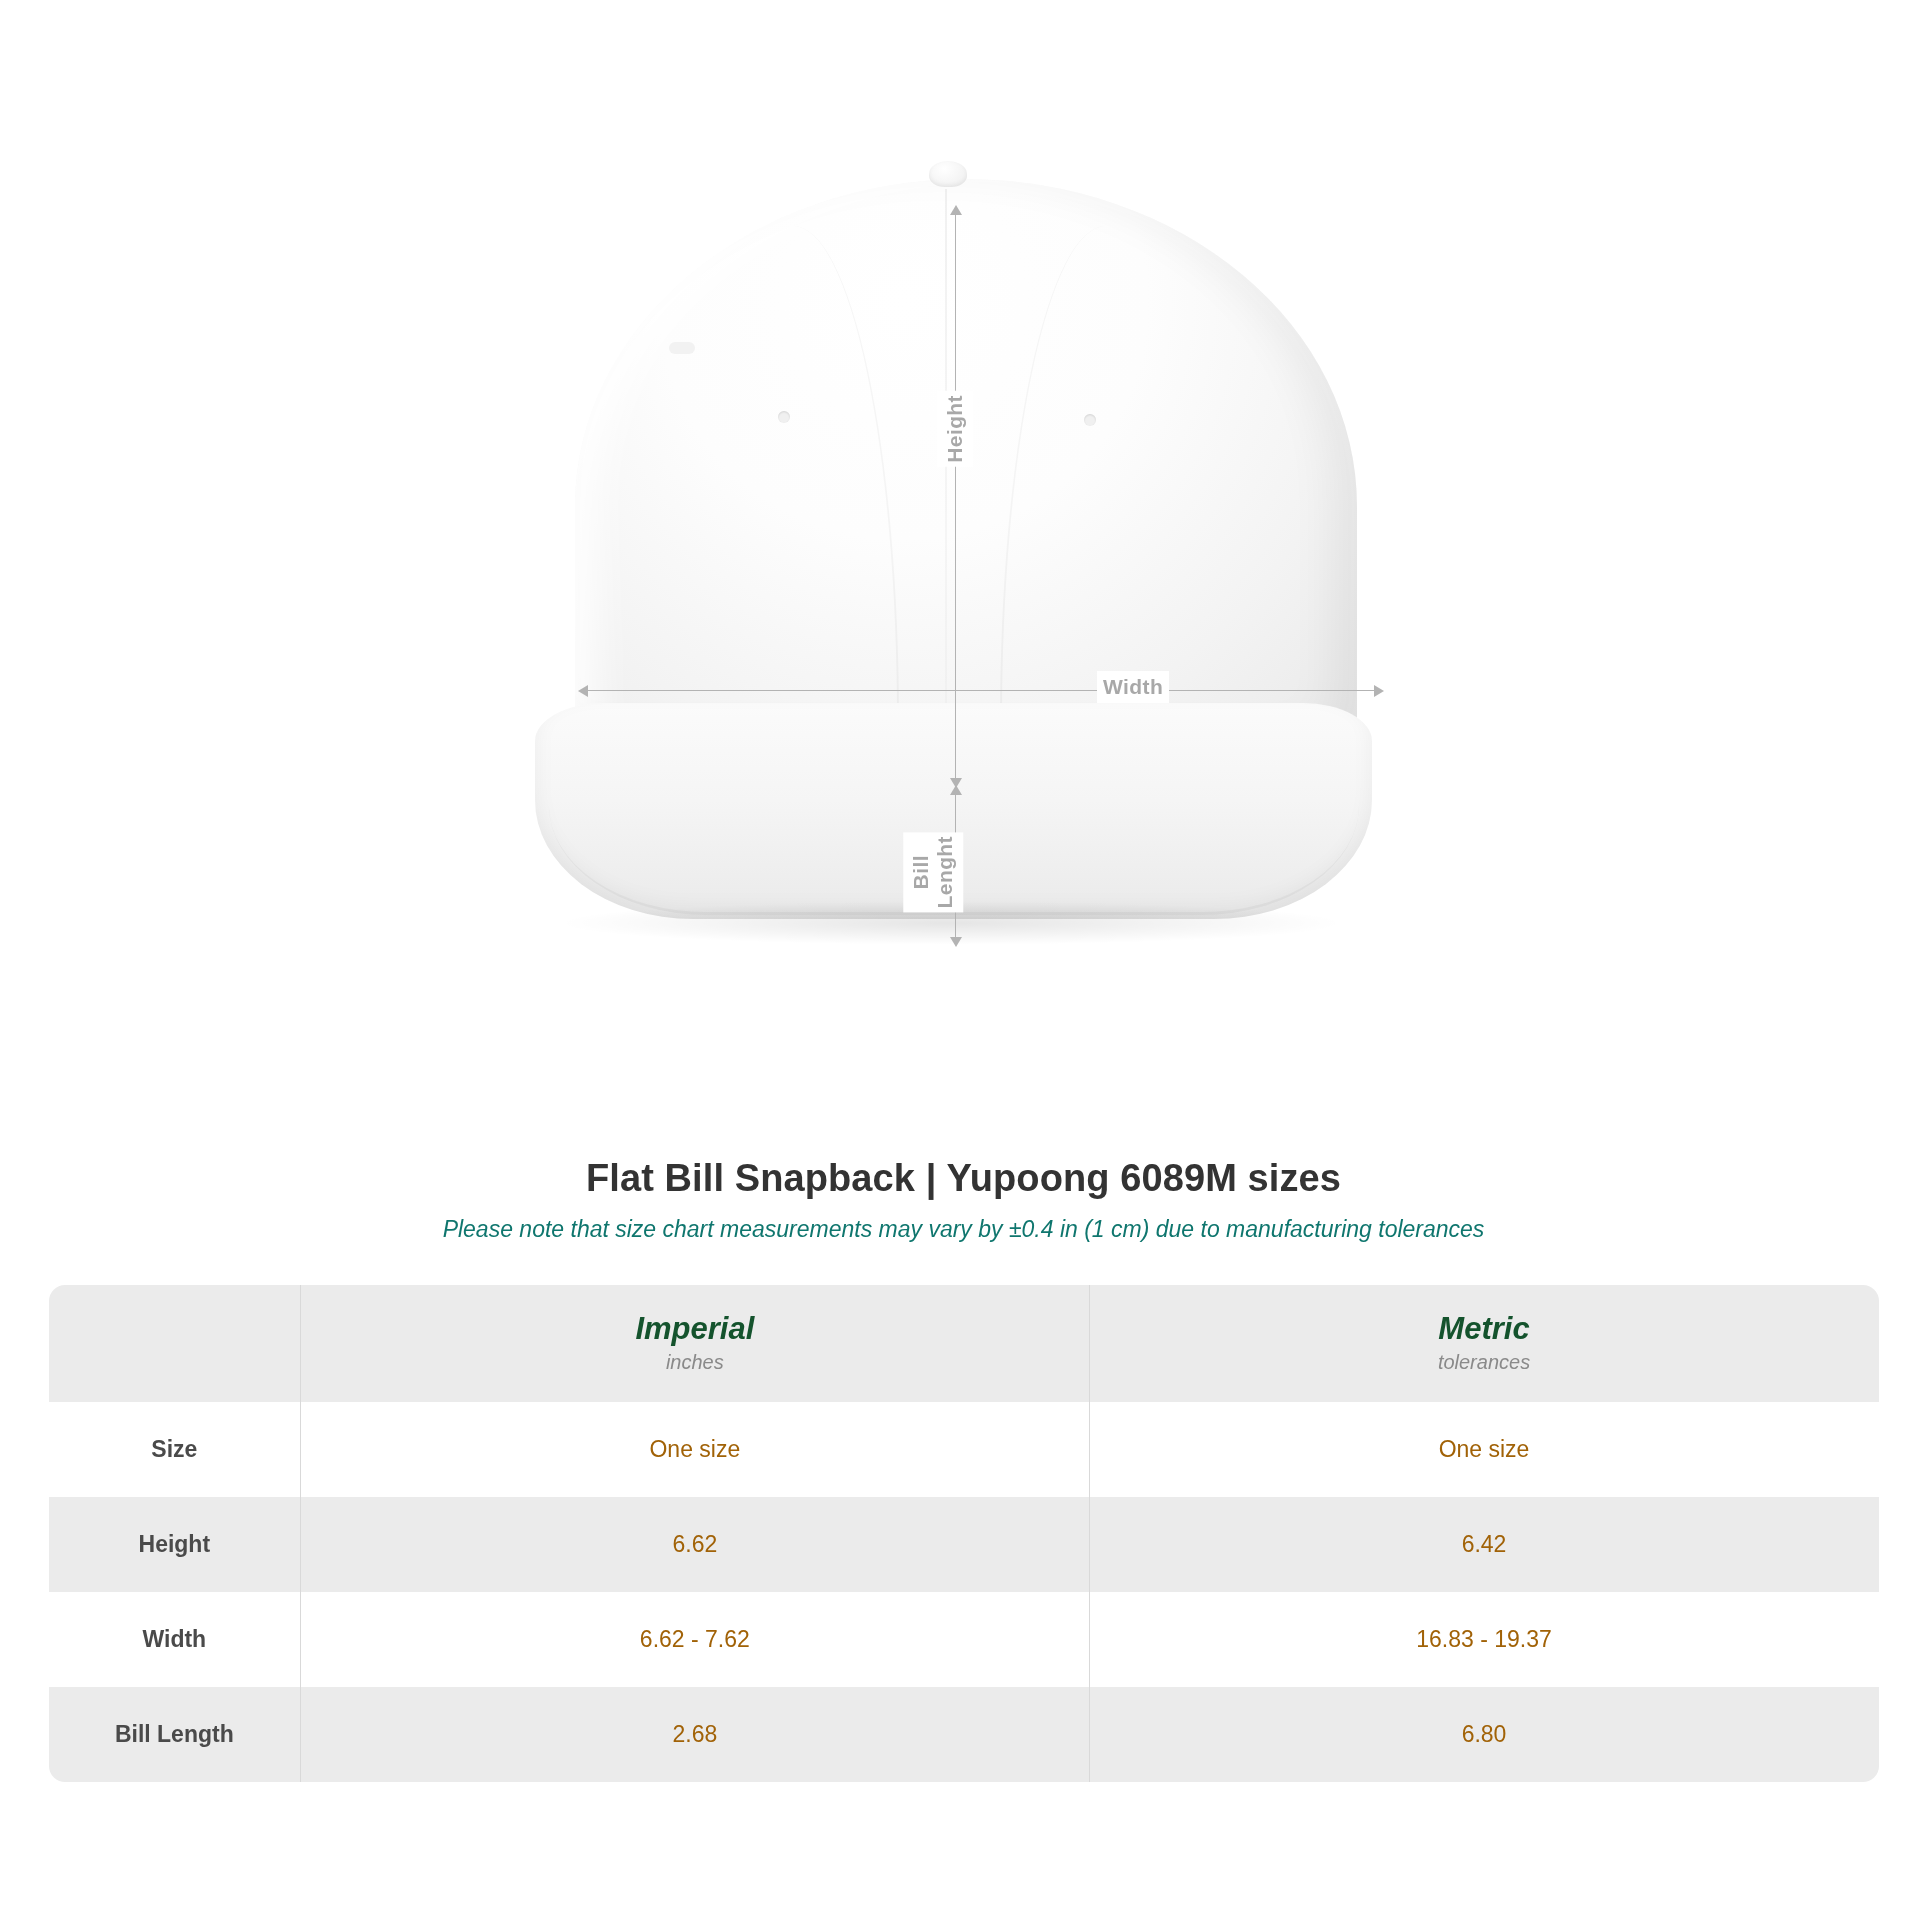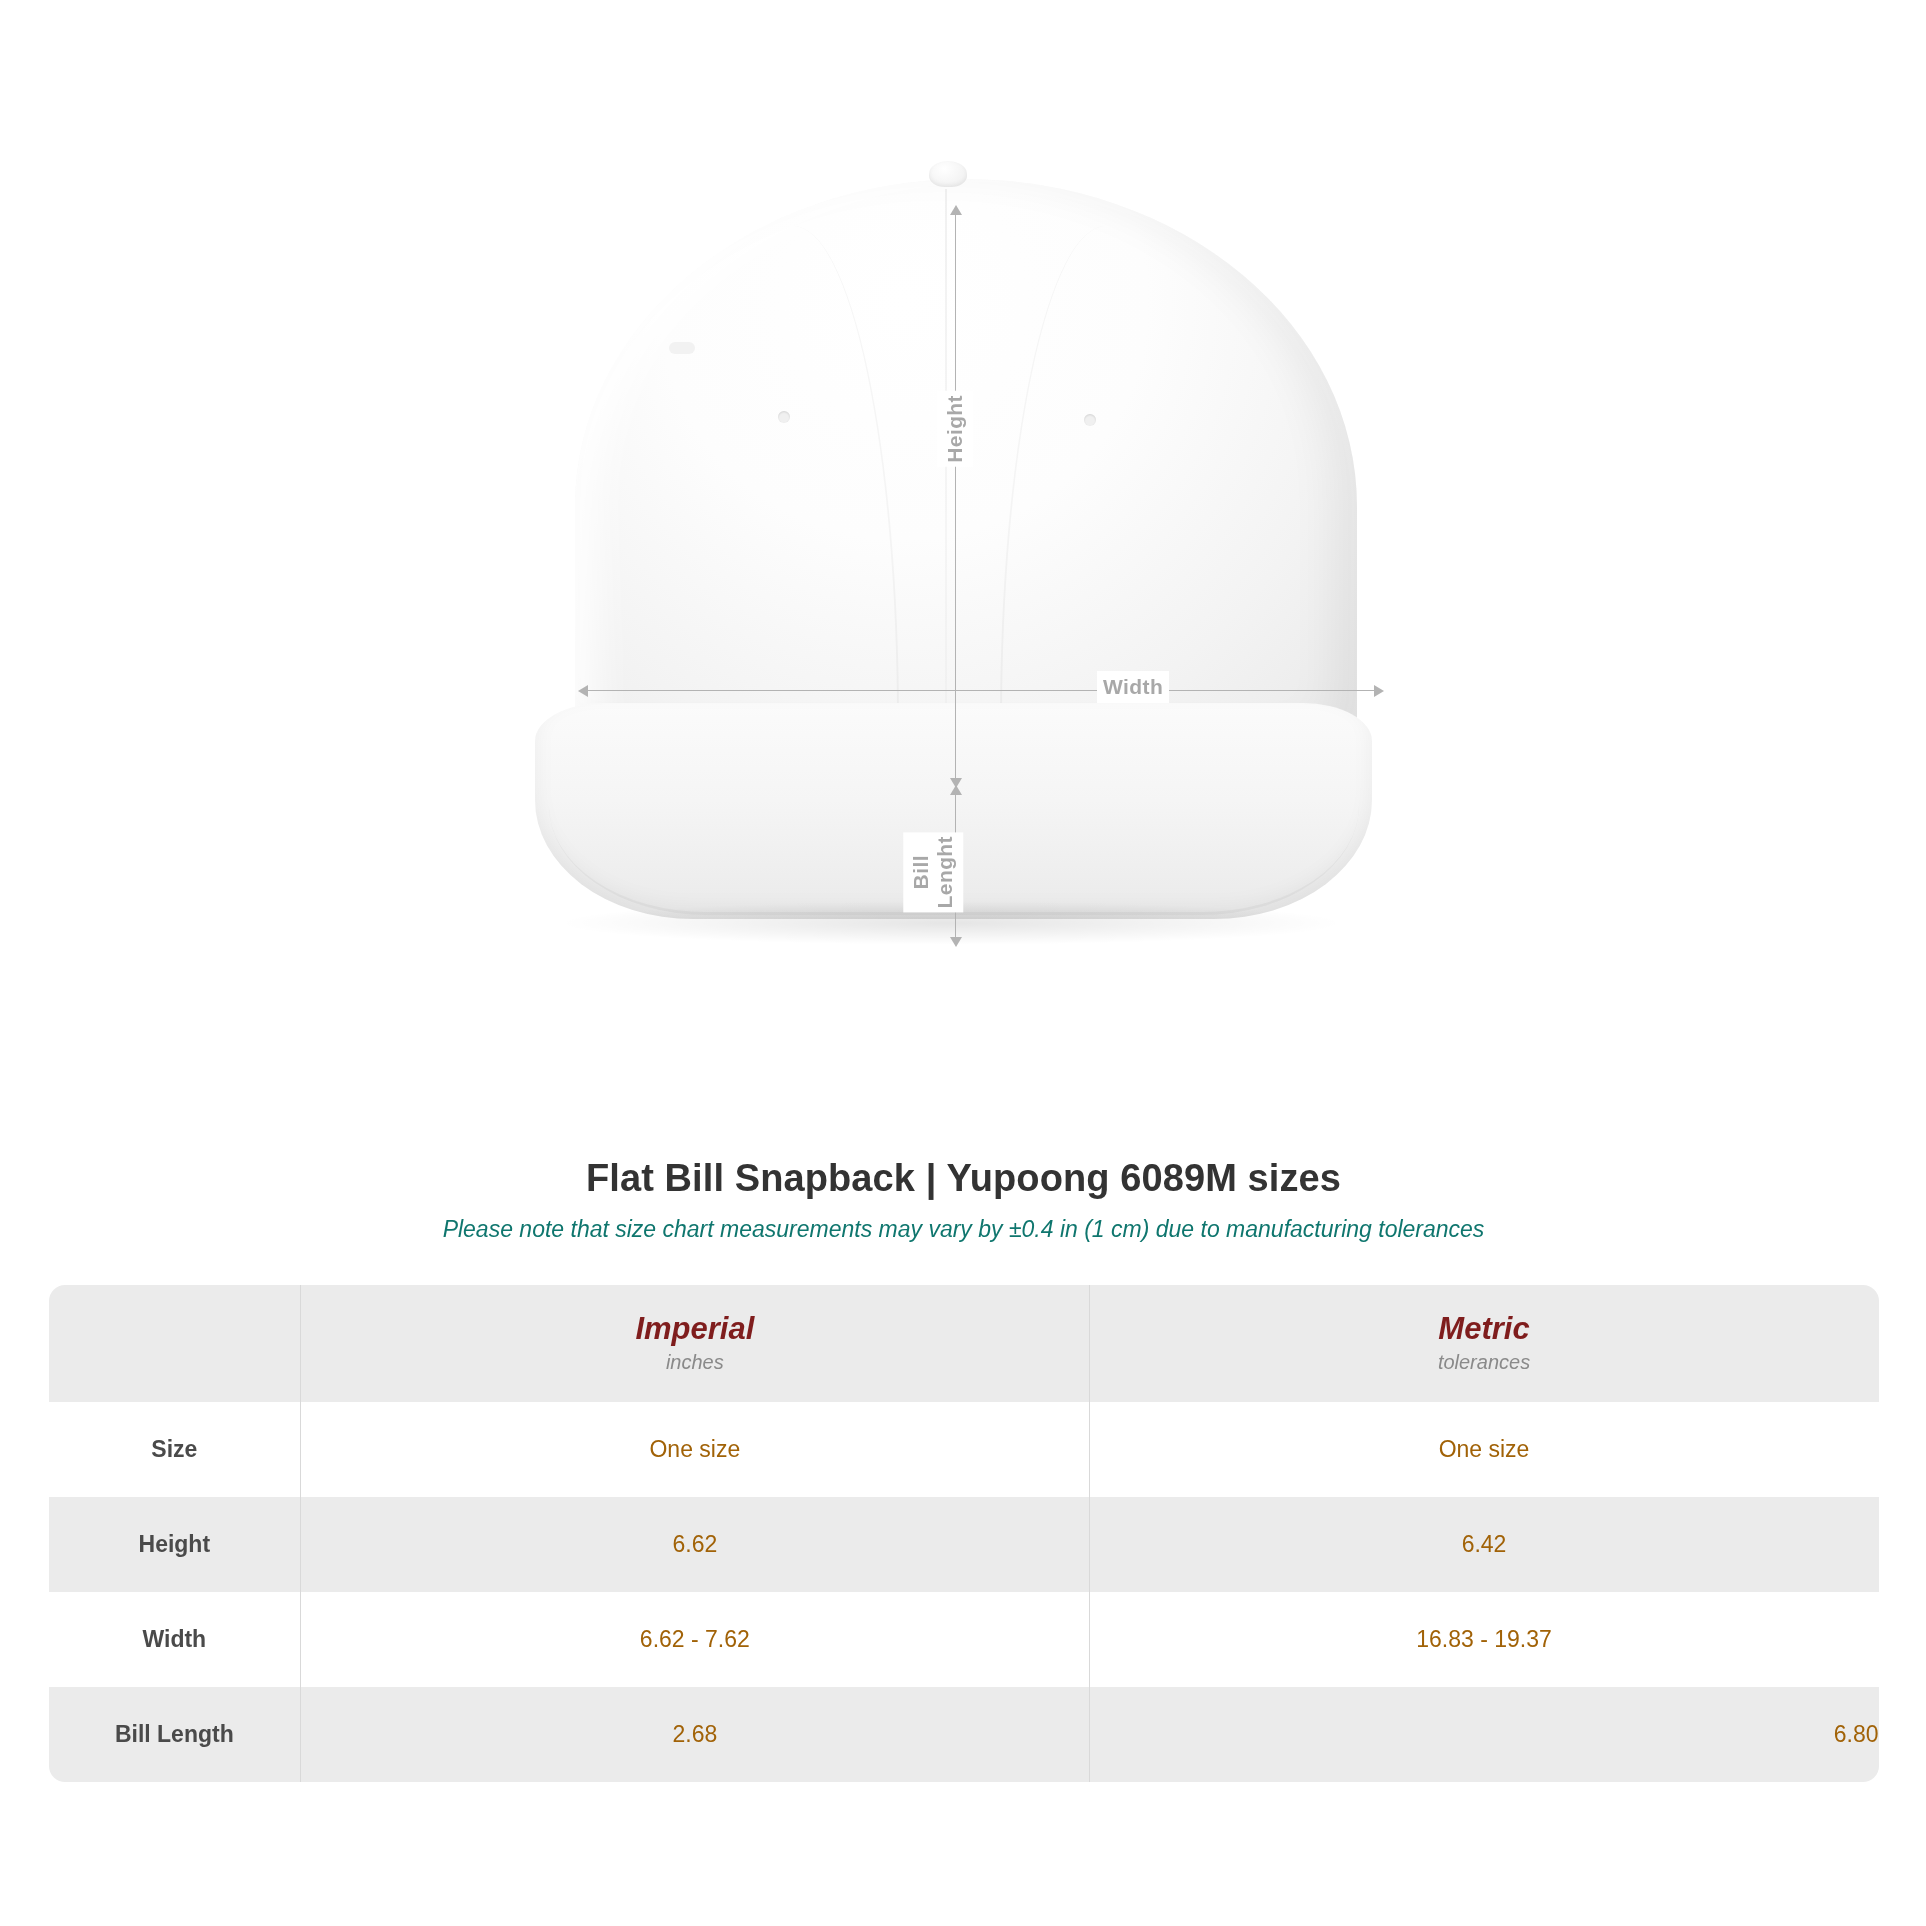--- a/index.html
+++ b/index.html
@@ -225,21 +225,21 @@
     border-top-left-radius: 16px;
     border-bottom-left-radius: 0;
   }
   thead tr.unit-row th:last-child {
     border-top-right-radius: 16px;
   }
   .unit-name {
     font-size: 31px;
     font-style: italic;
     font-weight: bold;
-    color: #7f1d1d;
+    color: #14532d;
     display: block;
   }
   .unit-sub {
     font-size: 20px;
     font-style: italic;
     color: #8a8a8a;
     display: block;
     margin-top: 4px;
   }
   tbody td {
@@ -256,21 +256,20 @@
     text-align: center;
   }
   .divider-col {
     border-left: 1px solid #d9d9d9;
   }
   tbody tr:last-child td:first-child {
     border-bottom-left-radius: 16px;
   }
   tbody tr:last-child td:last-child {
     border-bottom-right-radius: 16px;
-    text-align: right;
   }
   col.c-label { width: 252px; }
   col.c-imp { width: 788px; }
   col.c-met { width: 789px; }
 </style>
 </head>
 <body>
 
 <div class="diagram">
 

